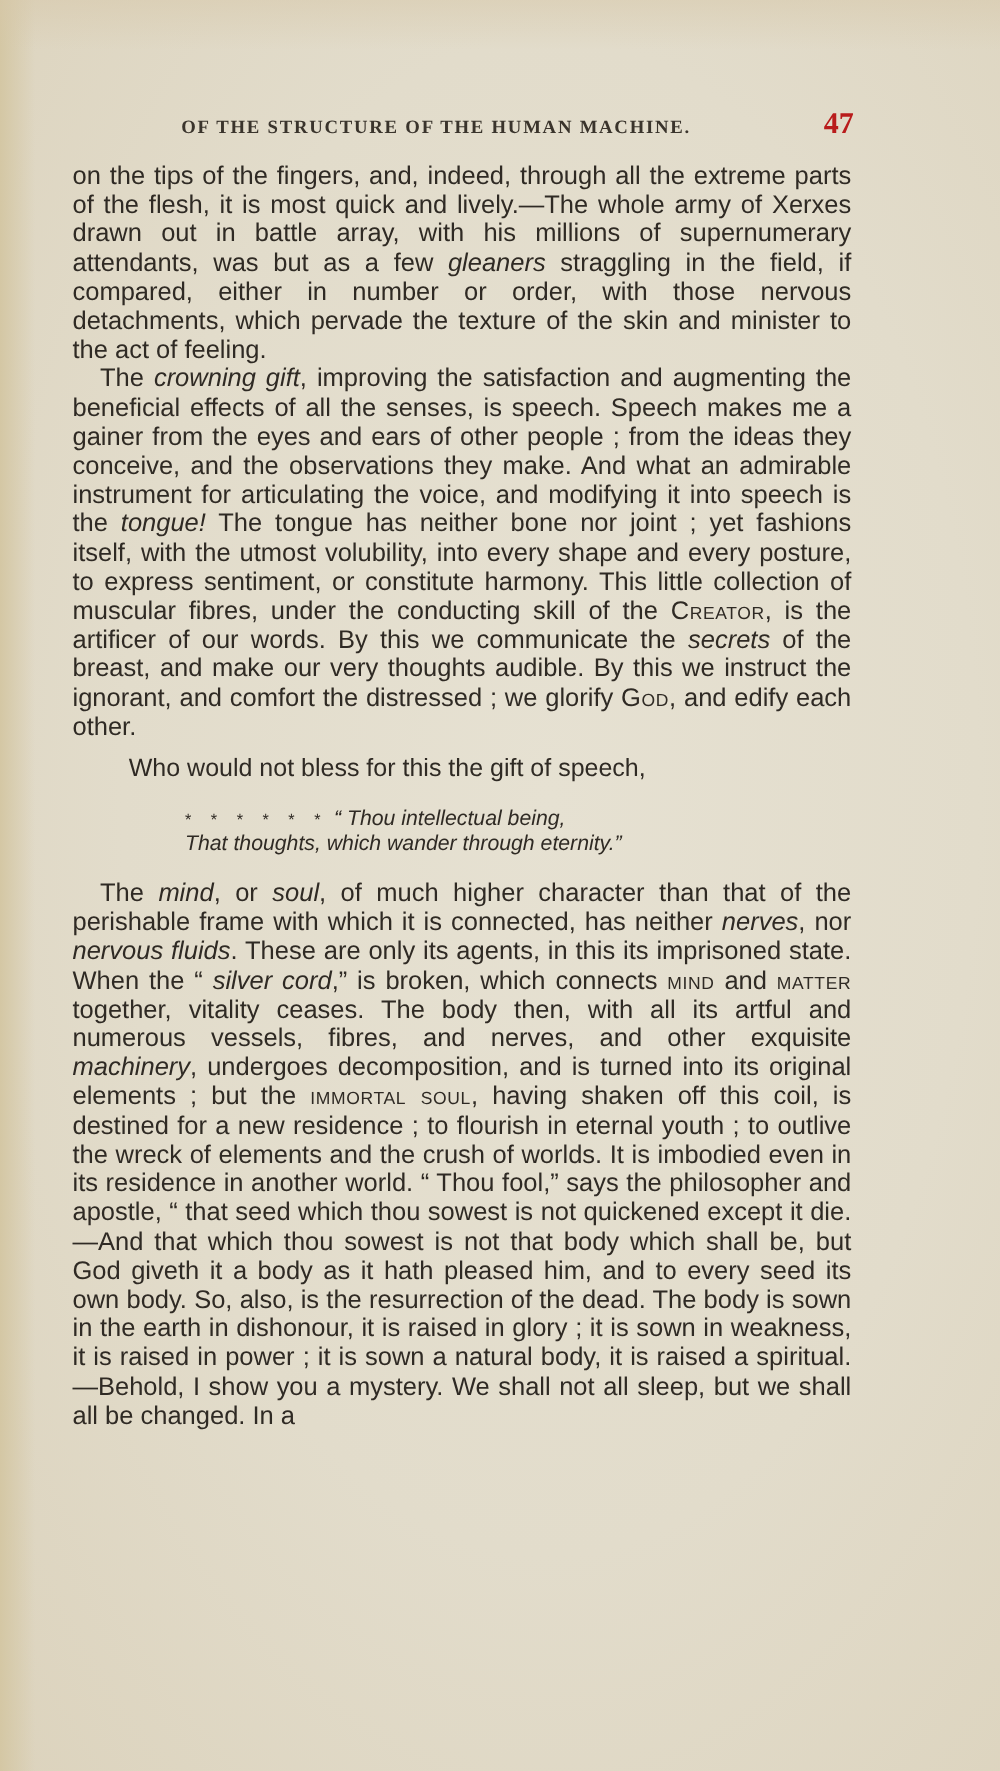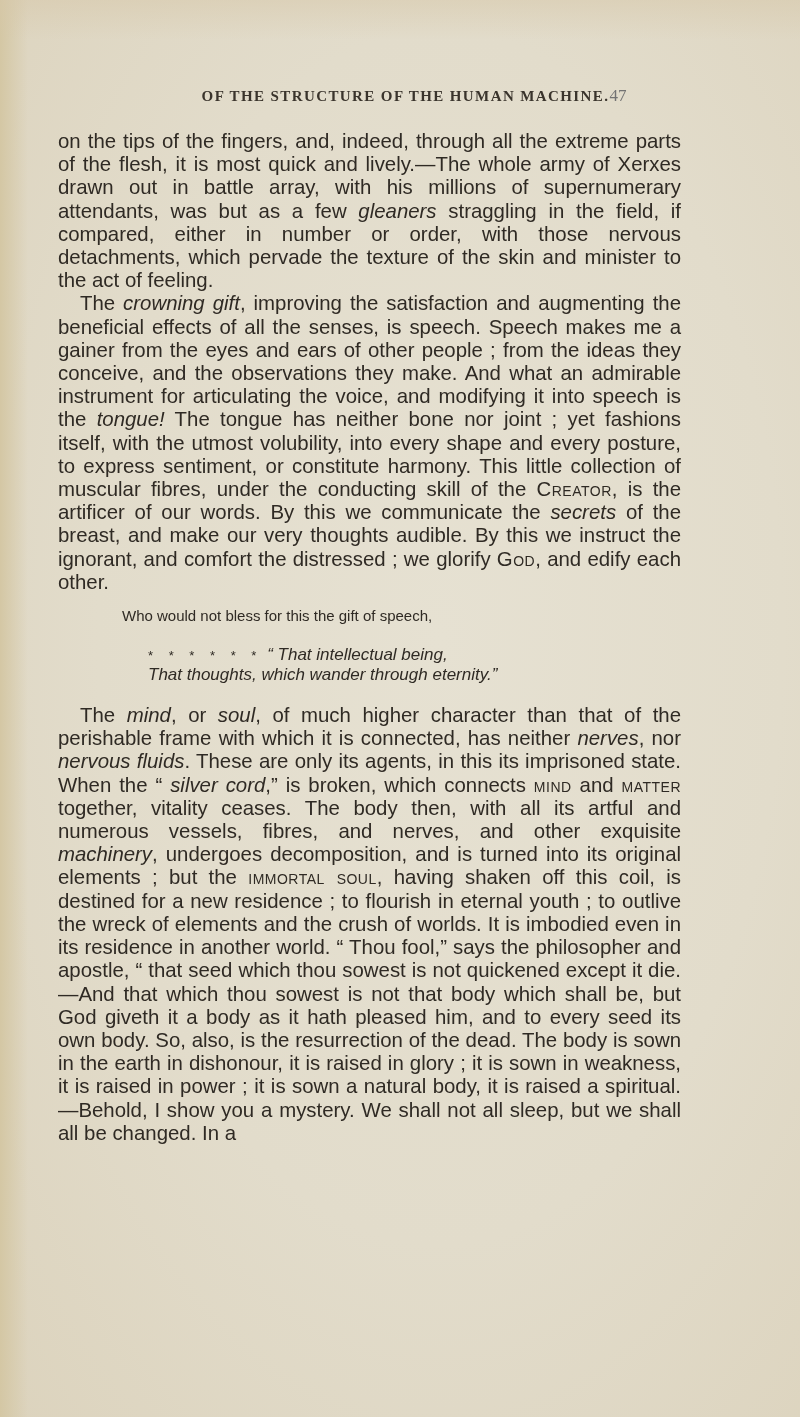--- a/index.html
+++ b/index.html
@@ -13,36 +13,36 @@
   .left-shade {
     position:absolute; left:0; top:0; width:28px; height:1417px;
     background: linear-gradient(to right, #d4c7a4, rgba(220,210,185,0));
   }
   .top-stain {
     position:absolute; left:0; top:0; width:800px; height:40px;
     background: linear-gradient(to bottom, rgba(215,200,170,0.5), rgba(226,220,203,0));
   }
   .running-head {
     position:absolute; top:86px; left:145px; width:538px;
-    display:flex; justify-content:center; align-items:baseline;
+    display:flex; justify-content:space-between; align-items:baseline;
   }
   .running-title {
     font-size:15px; letter-spacing:1.4px; font-weight:bold; color:#3a342c;
     margin-left:0;
   }
-  .page-number { font-size:17px; font-weight:normal; color:#737373; }
+  .page-number { font-size:24px; font-weight:bold; color:#b91c1c; }
   .text-block {
     position:absolute; left:58px; top:130px; width:623px;
     font-size:20.4px; line-height:23.2px; text-align:justify;
     font-family: Liberation Sans, sans-serif;
   }
   .text-block p { margin:0; }
   .indent { text-indent:22px; }
   .verse {
-    margin:12px 0 10px 64px; font-size:15px; line-height:19px;
+    margin:12px 0 10px 45px; font-size:20px; line-height:19px;
   }
   .verse div { white-space:nowrap; }
   .quote {
     margin:20px 0 20px 90px; font-size:17px; line-height:19px; font-style:italic;
   }
   .quote div { white-space:nowrap; }
   .stars { font-style:normal; letter-spacing:6px; font-size:13px; }
   i { font-style:italic; }
   .sc { font-variant:small-caps; letter-spacing:0.5px; }
 </style>
@@ -59,18 +59,18 @@
 
 <div class="text-block">
   <p>on the tips of the fingers, and, indeed, through all the extreme parts of the flesh, it is most quick and lively.—The whole army of Xerxes drawn out in battle array, with his millions of supernumerary attendants, was but as a few <i>gleaners</i> straggling in the field, if compared, either in number or order, with those nervous detachments, which pervade the texture of the skin and minister to the act of feeling.</p>
   <p class="indent">The <i>crowning gift</i>, improving the satisfaction and augmenting the beneficial effects of all the senses, is speech.  Speech makes me a gainer from the eyes and ears of other people ; from the ideas they conceive, and the observations they make.  And what an admirable instrument for articulating the voice, and modifying it into speech is the <i>tongue!</i>  The tongue has neither bone nor joint ; yet fashions itself, with the utmost volubility, into every shape and every posture, to express sentiment, or constitute harmony.  This little collection of muscular fibres, under the conducting skill of the <span class="sc">Creator</span>, is the artificer of our words.  By this we communicate the <i>secrets</i> of the breast, and make our very thoughts audible.  By this we instruct the ignorant, and comfort the distressed ; we glorify <span class="sc">God</span>, and edify each other.</p>
   <div class="verse">
     <div>Who would not bless for this the gift of speech,</div>
   </div>
   <div class="quote">
     <div>
       <span class="stars">* * * * * *</span>
-      <span>“ That intellectual being,</span>
+      <span>“ Thou intellectual being,</span>
     </div>
     <div>That thoughts, which wander through eternity.”</div>
   </div>
   <p class="indent">The <i>mind</i>, or <i>soul</i>, of much higher character than that of the perishable frame with which it is connected, has neither <i>nerves</i>, nor <i>nervous fluids</i>.  These are only its agents, in this its imprisoned state.  When the “ <i>silver cord</i>,” is broken, which connects <span class="sc">mind</span> and <span class="sc">matter</span> together, vitality ceases.  The body then, with all its artful and numerous vessels, fibres, and nerves, and other exquisite <i>machinery</i>, undergoes decomposition, and is turned into its original elements ; but the <span class="sc">immortal soul</span>, having shaken off this coil, is destined for a new residence ; to flourish in eternal youth ; to outlive the wreck of elements and the crush of worlds.  It is imbodied even in its residence in another world.  “ Thou fool,” says the philosopher and apostle, “ that seed which thou sowest is not quickened except it die.—And that which thou sowest is not that body which shall be, but God giveth it a body as it hath pleased him, and to every seed its own body.  So, also, is the resurrection of the dead.  The body is sown in the earth in dishonour, it is raised in glory ; it is sown in weakness, it is raised in power ; it is sown a natural body, it is raised a spiritual.—Behold, I show you a mystery.  We shall not all sleep, but we shall all be changed.  In a</p>
 </div>
 
 </body></html>

